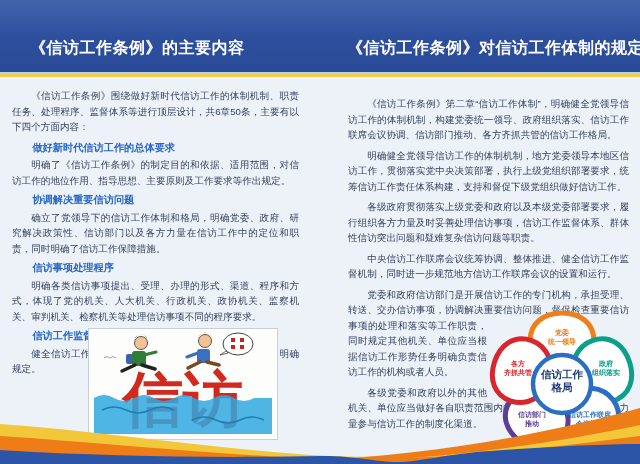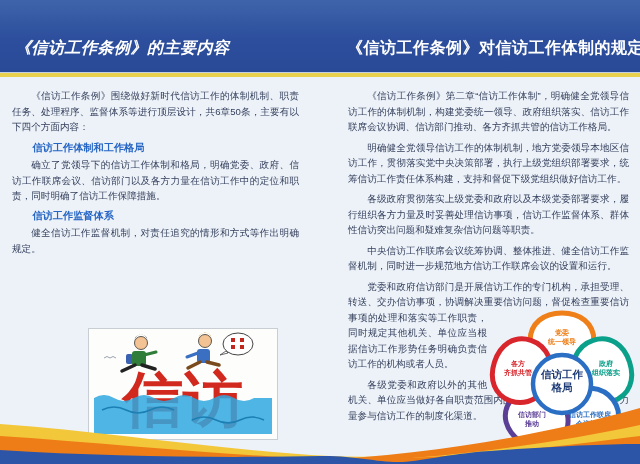--- a/index.html
+++ b/index.html
@@ -4,27 +4,27 @@
 <style>
   html,body{margin:0;padding:0;}
   body{font-family:"Liberation Sans",sans-serif;background:#dfe6f0;}
   .page{position:relative;width:640px;height:464px;overflow:hidden;background:#edf2f9;}
 
   
   .header-band{position:absolute;left:0;top:0;width:640px;height:72px;
     background:linear-gradient(180deg,#4064ab 0%,#2c4e9c 55%,#294a97 100%);}
   .accent-line{position:absolute;left:0;top:72px;width:640px;height:4px;background:#e9d04d;border-top:1px solid #c4cfe4;}
   .page-title{position:absolute;top:38px;color:#ffffff;font-size:16px;font-weight:bold;letter-spacing:0.5px;white-space:nowrap;}
-  .title-left{left:15px;font-style:italic;}
+  .title-left{left:30px;}
   .title-right{left:347px;}
 
   
   .col{position:absolute;top:88px;font-size:9.6px;line-height:15.5px;color:#333f5b;}
   .col-left{left:12px;width:287px;}
-  .col-right{left:348px;width:281px;}
+  .col-right{left:348px;width:281px;margin-top:8px;}
   .para{margin:0 0 5px 0;text-indent:2em;text-align:justify;}
   .sec-heading{margin:4px 0 2px 0;padding-left:2em;font-size:10.2px;font-weight:bold;color:#2565c4;}
   .sec-body{margin:0 0 3px 0;text-indent:2em;text-align:justify;}
 
   
   .cartoon{position:absolute;left:88px;top:328px;width:190px;height:112px;text-align:right;}
   .cartoon svg{display:block;}
 
   
   .flower-spacer{float:right;width:142px;height:102px;margin:4px -6px 0 6px;shape-outside:inset(38px 0 0 0);}
@@ -51,24 +51,30 @@
 
   <div class="header-band"></div>
   <div class="page-title title-left">《信访工作条例》的主要内容</div>
   <div class="page-title title-right">《信访工作条例》对信访工作体制的规定</div>
   <div class="accent-line"></div>
 
   <div class="col col-left">
     <p class="para">《信访工作条例》围绕做好新时代信访工作的体制机制、职责任务、处理程序、监督体系等进行顶层设计，共6章50条，主要有以下四个方面内容：</p>
 
     <div>
+      <div class="sec-heading">做好新时代信访工作的总体要求</div>
+      <p class="sec-body">明确了《信访工作条例》的制定目的和依据、适用范围，对信访工作的地位作用、指导思想、主要原则及工作要求等作出规定。</p>
     </div>
     <div>
-      <div class="sec-heading">信访工作体制和工作格局</div>
-      <p class="sec-body">确立了党领导下的信访工作体制和格局，明确党委、政府、信访工作联席会议、信访部门以及各方力量在信访工作中的定位和职责，同时明确了信访工作保障措施。</p>
+      <div class="sec-heading">协调解决重要信访问题</div>
+      <p class="sec-body">确立了党领导下的信访工作体制和格局，明确党委、政府、研究解决政策性、信访部门以及各方力量在信访工作中的定位和职责，同时明确了信访工作保障措施。</p>
+    </div>
+    <div>
+      <div class="sec-heading">信访事项处理程序</div>
+      <p class="sec-body">明确各类信访事项提出、受理、办理的形式、渠道、程序和方式，体现了党的机关、人大机关、行政机关、政协机关、监察机关、审判机关、检察机关等处理信访事项不同的程序要求。</p>
     </div>
     <div>
       <div class="sec-heading">信访工作监督体系</div>
       <p class="sec-body">健全信访工作监督机制，对责任追究的情形和方式等作出明确规定。</p>
     </div>
   </div>
 
   <div class="cartoon">
     <svg width="190" height="112" viewBox="0 0 190 112">
       <rect x="0.5" y="0.5" width="189" height="111" fill="#fdfdfb" stroke="#c9cdd4"></rect>

